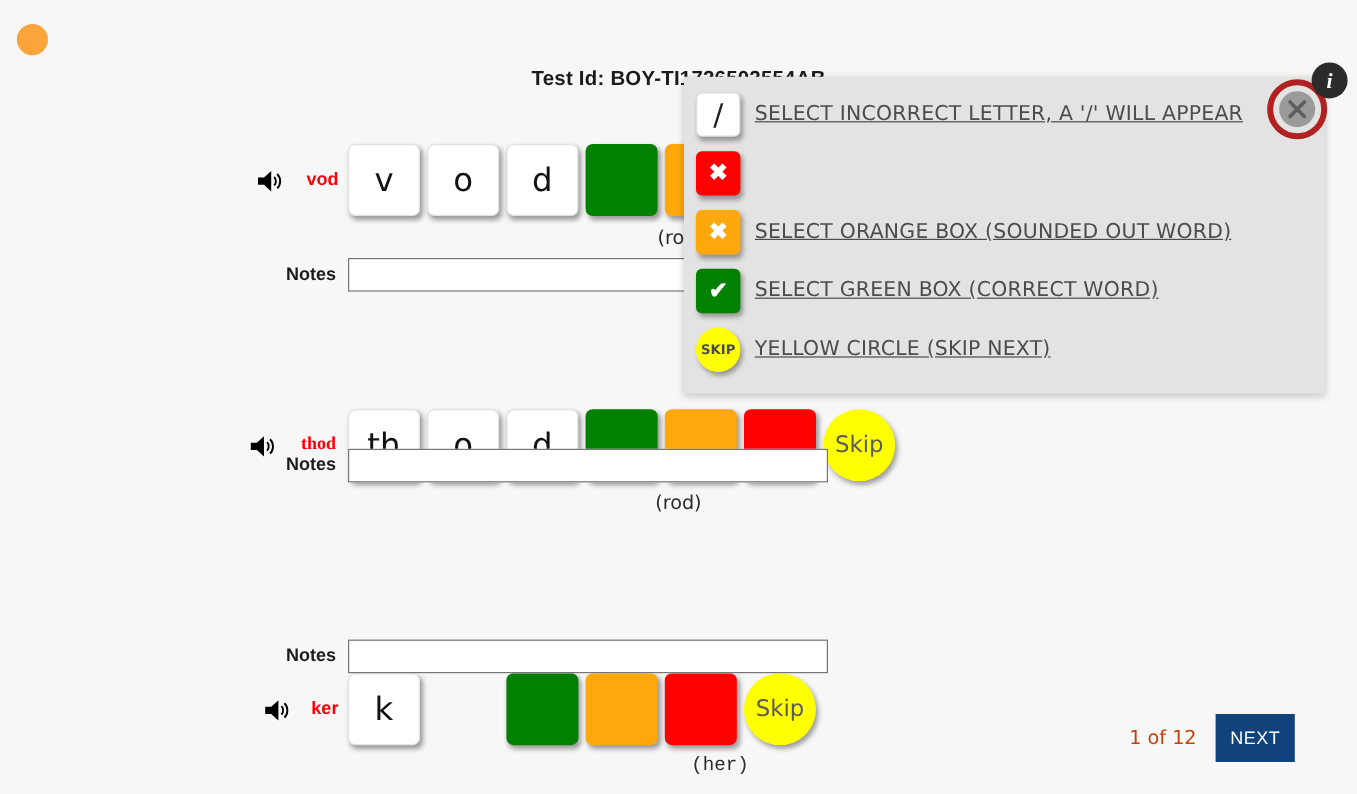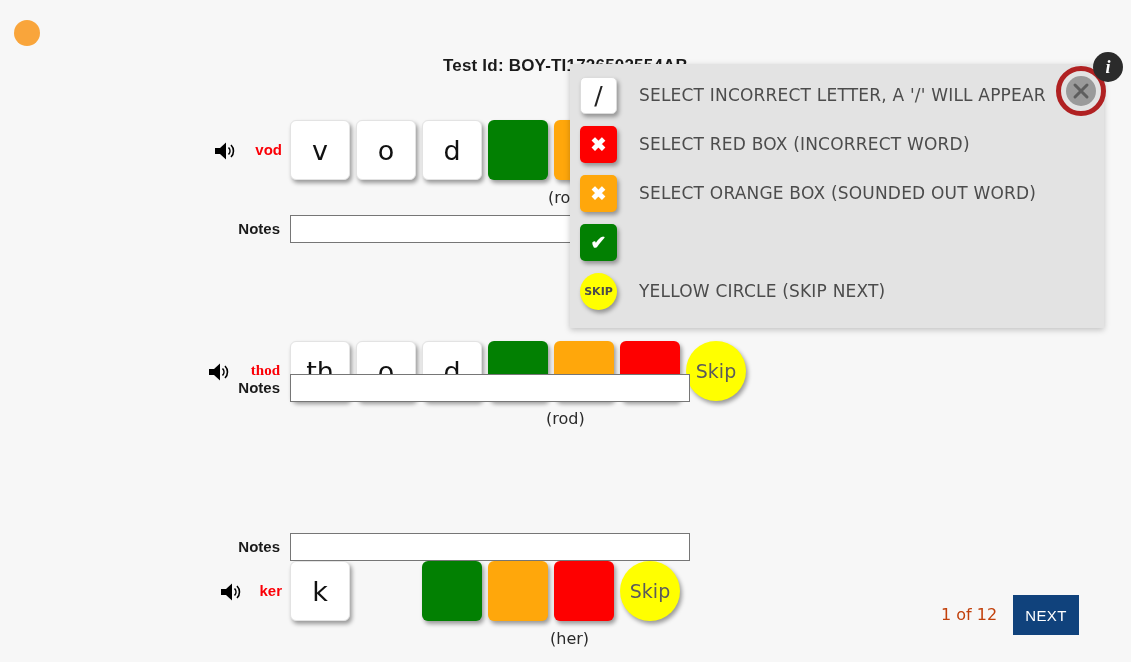--- a/index.html
+++ b/index.html
@@ -229,26 +229,27 @@
   .legend-badge.green  { background: #028002; }
   .legend-badge.yellow {
     background: #ffff00;
     border-radius: 50%;
     color: #4b4b4b;
     font-size: 11px;
     font-weight: bold;
     font-family: "DejaVu Sans", sans-serif;
   }
   .legend-text {
-    margin-left: 22px;
+    margin-left: 12px;
     font-size: 17px;
     color: #4c4c4c;
     font-family: "DejaVu Sans", sans-serif;
     white-space: nowrap;
     letter-spacing: 0.2px;
+    text-decoration: underline;
   }
 
   #close-highlight {
     position: absolute;
     left: 1056px;
     top: 66px;
     width: 50px;
     height: 50px;
     border-radius: 50%;
     border: 5px solid #b02122;
@@ -329,46 +330,46 @@
           <path d="M16.5 9.5 A5 5 0 0 1 16.5 16.5" stroke="#000" stroke-width="1.6" fill="none"></path>
           <path d="M19 7 A8.5 8.5 0 0 1 19 19" stroke="#000" stroke-width="1.6" fill="none"></path>
         </svg>
       </div>
       <div class="word-label" style="left: 242px; width: 40px;">ker</div>
       <div class="tile letter" style="left: 290px;">k</div>
       <div class="tile green" style="left: 422px;"></div>
       <div class="tile orange" style="left: 488px;"></div>
       <div class="tile red" style="left: 554px;"></div>
       <div class="tile skip" style="left: 620px;">Skip</div>
-      <div class="target-word" style="left: 550px; top: 68px;">(her)</div>
+      <div class="target-word" style="left: 576px; top: 68px; font-family: Liberation Mono, monospace;">(her)</div>
     </div>
     <div class="notes-line" style="top: 533px;">
       <div class="notes-label">Notes</div>
       <input type="text" class="notes-input" style="">
     </div>
   </div>
 
 <div id="pager-text">1 of 12</div>
 <button id="next-button">NEXT</button>
 
 <div id="legend-popup">
     <div class="legend-row" style="top: 11px;">
       <div class="legend-badge slash">/</div>
       <div class="legend-text">SELECT INCORRECT LETTER, A '/' WILL APPEAR</div>
     </div>
     <div class="legend-row" style="top: 60px;">
       <div class="legend-badge red">✖</div>
-      <div class="legend-text">SELECT RED BOX (INCORRECT WORD)</div>
     </div>
     <div class="legend-row" style="top: 109px;">
       <div class="legend-badge orange">✖</div>
       <div class="legend-text">SELECT ORANGE BOX (SOUNDED OUT WORD)</div>
     </div>
     <div class="legend-row" style="top: 158px;">
       <div class="legend-badge green">✔</div>
+      <div class="legend-text">SELECT GREEN BOX (CORRECT WORD)</div>
     </div>
     <div class="legend-row" style="top: 207px;">
       <div class="legend-badge yellow">SKIP</div>
       <div class="legend-text">YELLOW CIRCLE (SKIP NEXT)</div>
     </div>
   </div>
 
 <div id="close-highlight"></div>
 <div id="close-button">
   <svg width="30" height="30" viewBox="0 0 30 30" aria-hidden="true">

